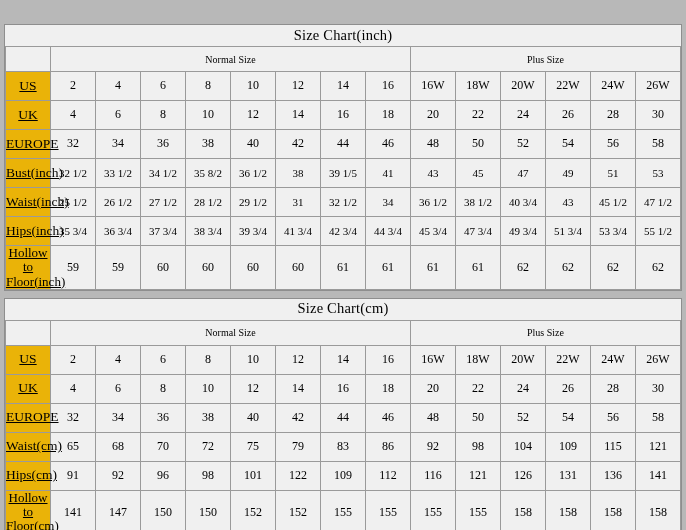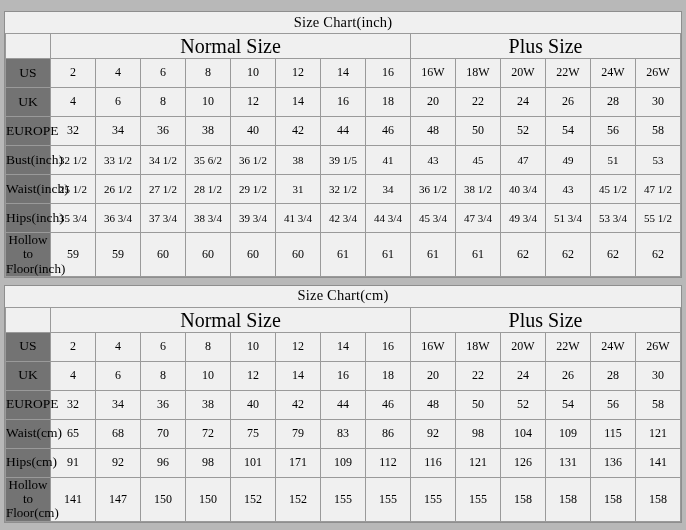--- a/index.html
+++ b/index.html
@@ -11,21 +11,21 @@
     width: 686px;
     height: 530px;
     font-family: "Liberation Serif", serif;
     color: #000;
   }
   .page {
     width: 686px;
     height: 530px;
     background: #b8b8b8;
     box-sizing: border-box;
-    padding: 11px 4px 6px 4px;
+    padding: 24px 4px 6px 4px;
     display: flex;
     flex-direction: column;
     gap: 7px;
   }
   .chart {
     background: #f0f0f0;
     border: 1px solid #8e8e8e;
     box-sizing: border-box;
   }
   table {
@@ -43,30 +43,31 @@
     line-height: 1.1;
   }
   .title-cell {
     border: none;
     background: #f0f0f0;
     font-size: 14.5px;
     height: 21px;
     letter-spacing: 0.2px;
   }
   .group-cell {
-    font-size: 20px;
+    font-size: 10px;
     height: 24px;
   }
   .blank-cell {
     background: #f0f0f0;
   }
   .rowlabel {
     font-size: 13.5px;
     height: 28px;
-    background: #737373;
+    background: #eab308;
+    text-decoration: underline;
   }
   .rowlabel-small {
     font-size: 13px;
   }
   .datacell {
     font-size: 12px;
     height: 28px;
   }
   .datacell-sm {
     font-size: 11px;
@@ -143,21 +144,21 @@
           <td class="datacell col-data">54</td>
           <td class="datacell col-data">56</td>
           <td class="datacell col-data">58</td>
         </tr>
 
         <tr>
           <td class="rowlabel">Bust(inch)</td>
           <td class="datacell datacell-sm col-data">32 1/2</td>
           <td class="datacell datacell-sm col-data">33 1/2</td>
           <td class="datacell datacell-sm col-data">34 1/2</td>
-          <td class="datacell datacell-sm col-data">35 6/2</td>
+          <td class="datacell datacell-sm col-data">35 8/2</td>
           <td class="datacell datacell-sm col-data">36 1/2</td>
           <td class="datacell datacell-sm col-data">38</td>
           <td class="datacell datacell-sm col-data">39 1/5</td>
           <td class="datacell datacell-sm col-data">41</td>
           <td class="datacell datacell-sm col-data">43</td>
           <td class="datacell datacell-sm col-data">45</td>
           <td class="datacell datacell-sm col-data">47</td>
           <td class="datacell datacell-sm col-data">49</td>
           <td class="datacell datacell-sm col-data">51</td>
           <td class="datacell datacell-sm col-data">53</td>
@@ -305,21 +306,21 @@
           <td class="datacell col-data">121</td>
         </tr>
 
         <tr>
           <td class="rowlabel">Hips(cm)</td>
           <td class="datacell col-data">91</td>
           <td class="datacell col-data">92</td>
           <td class="datacell col-data">96</td>
           <td class="datacell col-data">98</td>
           <td class="datacell col-data">101</td>
-          <td class="datacell col-data">171</td>
+          <td class="datacell col-data">122</td>
           <td class="datacell col-data">109</td>
           <td class="datacell col-data">112</td>
           <td class="datacell col-data">116</td>
           <td class="datacell col-data">121</td>
           <td class="datacell col-data">126</td>
           <td class="datacell col-data">131</td>
           <td class="datacell col-data">136</td>
           <td class="datacell col-data">141</td>
         </tr>
 

